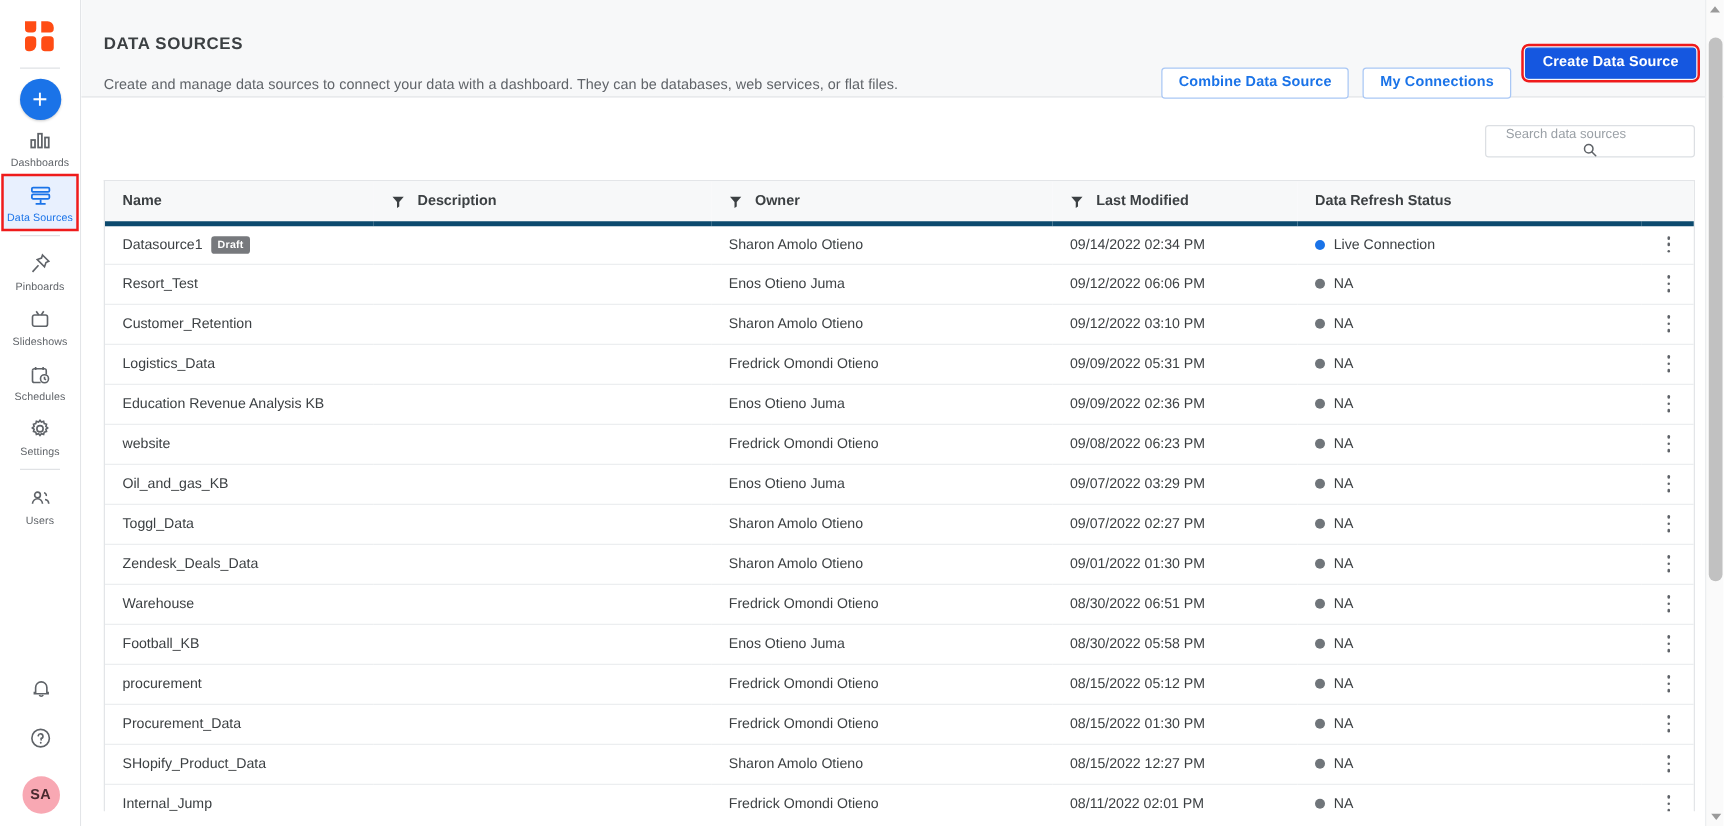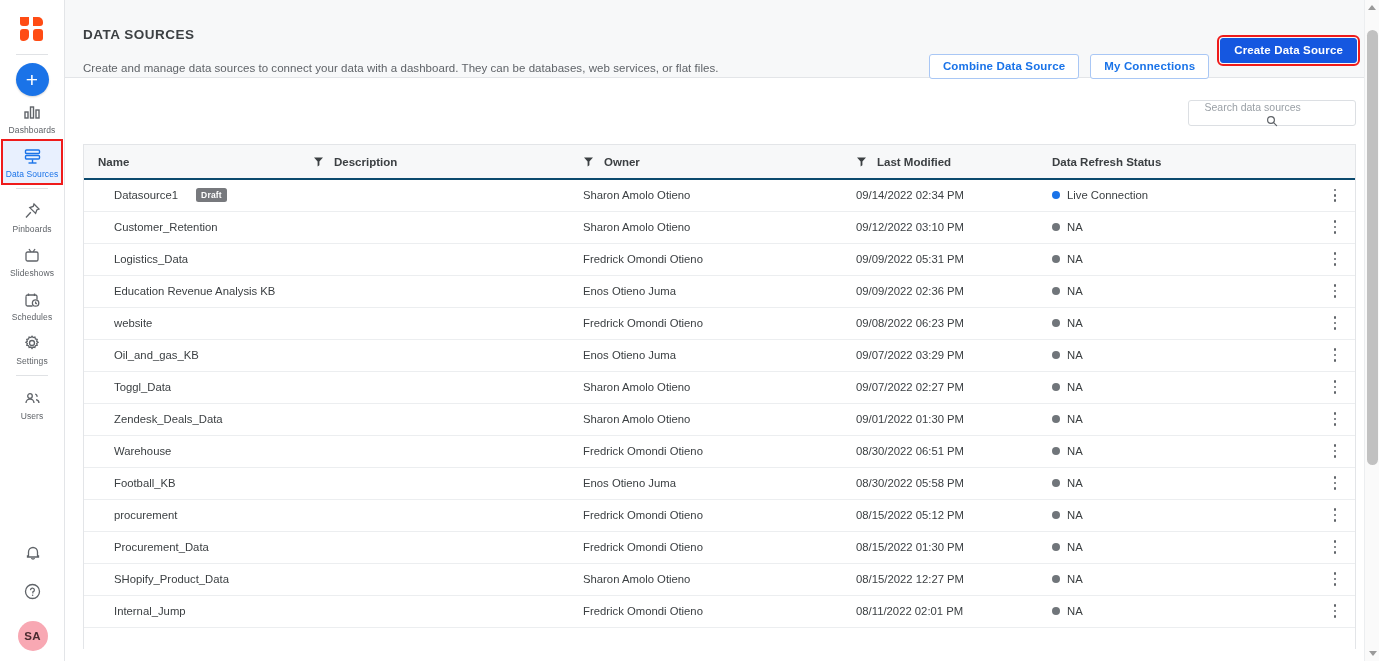--- a/index.html
+++ b/index.html
@@ -89,30 +89,30 @@
   }
   .search-box input::placeholder { color: #9aa0a6; }
 
   
   .table-wrap { margin: 18px 23px 0 18px; border: 1px solid #e3e5e8; border-bottom: none;
     background: #fff; height: 505px; overflow: hidden; }
   table { width: 100%; border-collapse: collapse; table-layout: fixed; }
   thead th {
     background: #f7f8f9; height: 34px;
     font-size: 11.5px; font-weight: 700; color: #3c4043; text-align: left;
-    border-bottom: 2px solid #0c4a6e; padding: 0 0 0 14px; white-space: nowrap;
+    border-bottom: 4px solid #0c4a6e; padding: 0 0 0 14px; white-space: nowrap;
   }
   .th-inner { display: flex; align-items: center; }
   .filter-ico { margin-right: 10px; display: inline-flex; }
   tbody td {
     height: 32px; font-size: 11.3px; color: #3c4043;
     border-bottom: 1px solid #eceef0; padding: 0 0 0 14px;
     white-space: nowrap; overflow: hidden; text-overflow: ellipsis;
   }
-  .name-cell { display: flex; align-items: center; gap: 18px; margin-left: 16px; }
+  .name-cell { display: flex; align-items: center; gap: 7px; }
   .badge {
     background: #77797d; color: #fff; font-size: 8.5px; font-weight: 700;
     padding: 1.5px 5px; border-radius: 2.5px; letter-spacing: .2px; line-height: 11px;
   }
   .status-cell { display: flex; align-items: center; gap: 7px; }
   .dot { width: 8px; height: 8px; border-radius: 50%; flex: 0 0 8px; }
   .kebab { display:flex; flex-direction:column; gap:2.5px; align-items:center;
     cursor: pointer; width: 16px; }
   .kebab i { width: 2.8px; height: 2.8px; border-radius: 50%; background: #5f6368; display:block; }
 
@@ -365,20 +365,43 @@
                 <div class="kebab">
                   <i></i>
                   <i></i>
                   <i></i>
                 </div>
               </td>
             </tr>
             <tr>
               <td>
                 <div class="name-cell">
+                  <span>Resort_Test</span>
+                </div>
+              </td>
+              <td></td>
+              <td>Enos Otieno Juma</td>
+              <td>09/12/2022 06:06 PM</td>
+              <td>
+                <div class="status-cell">
+                  <span class="dot" style="background: rgb(112, 117, 122);"></span>
+                  <span>NA</span>
+                </div>
+              </td>
+              <td>
+                <div class="kebab">
+                  <i></i>
+                  <i></i>
+                  <i></i>
+                </div>
+              </td>
+            </tr>
+            <tr>
+              <td>
+                <div class="name-cell">
                   <span>Customer_Retention</span>
                 </div>
               </td>
               <td></td>
               <td>Sharon Amolo Otieno</td>
               <td>09/12/2022 03:10 PM</td>
               <td>
                 <div class="status-cell">
                   <span class="dot" style="background: rgb(112, 117, 122);"></span>
                   <span>NA</span>

